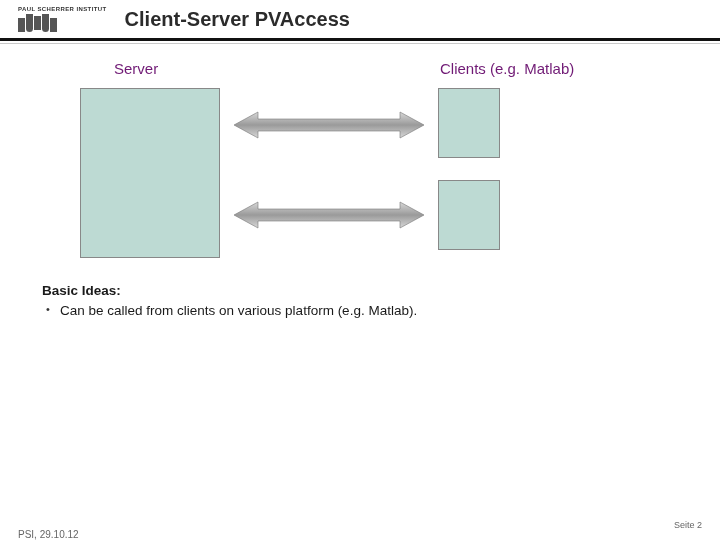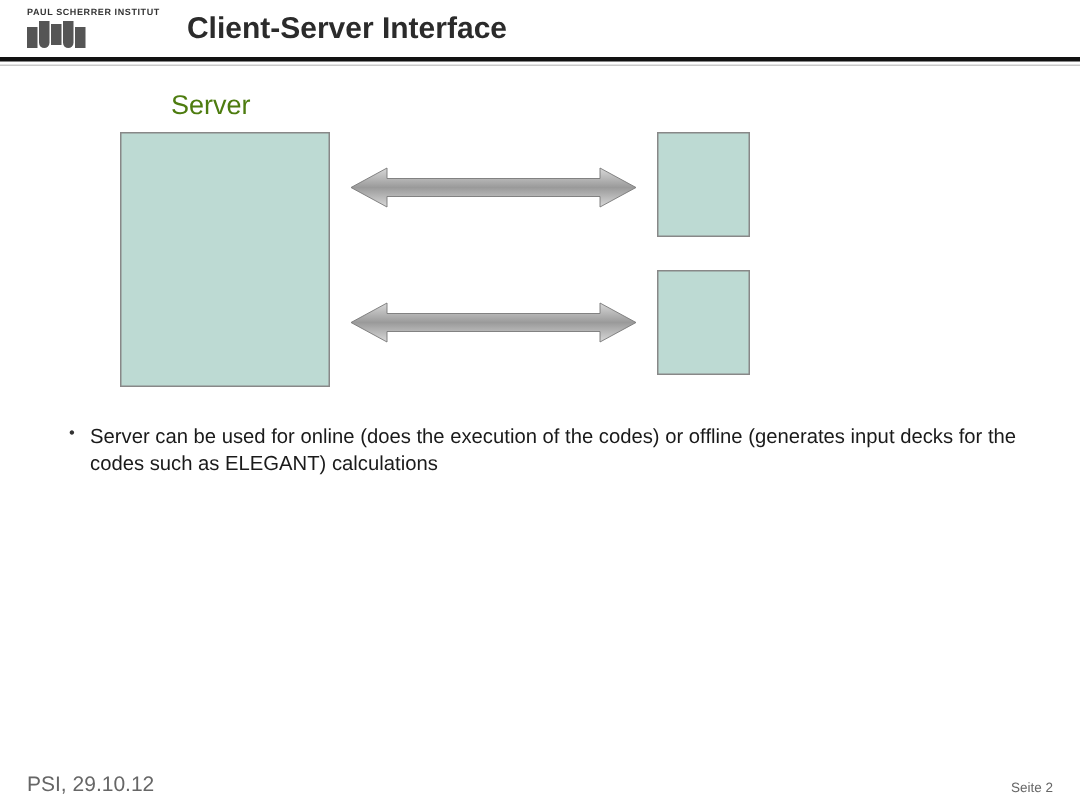--- a/index.html
+++ b/index.html
@@ -6,60 +6,61 @@
   body { width: 720px; height: 540px; font-family: Arial, Helvetica, sans-serif; background: #fff; position: relative; overflow: hidden; }
   .header { display: flex; align-items: center; padding: 6px 0 6px 18px; position: relative; }
   .logo { display: flex; flex-direction: column; align-items: flex-start; margin-right: 18px; }
   .logo-text { font-size: 6px; letter-spacing: 0.4px; color: #333; font-weight: bold; margin-bottom: 2px; }
   .logo-mark { display: flex; align-items: flex-end; gap: 1px; }
   .logo-bar { width: 7px; background: #555; }
   .title { font-size: 20px; font-weight: bold; color: #2b2b2b; }
   .rule-dark { height: 3px; background: #111; margin: 0 0 0 0; }
   .rule-light { height: 1px; background: #c9c9c9; margin-top: 2px; }
   .diagram { position: relative; height: 230px; margin-top: 8px; }
-  .srv-label, .cli-label { position: absolute; top: 8px; font-size: 18px; color: #4d7c0f; }
+  .srv-label, .cli-label { position: absolute; top: 8px; font-size: 15px; color: #701a75; }
   .srv-label { left: 114px; }
   .cli-label { left: 440px; }
   .server-box { position: absolute; left: 80px; top: 36px; width: 140px; height: 170px; background: #bddad3; border: 1px solid #888; }
   .client-box { position: absolute; left: 438px; width: 62px; height: 70px; background: #bddad3; border: 1px solid #888; }
   .client-top { top: 36px; }
   .client-bot { top: 128px; }
   .arrow { position: absolute; left: 234px; width: 190px; height: 30px; }
   .arrow-top { top: 58px; }
   .arrow-bot { top: 148px; }
   .arrow svg { width: 100%; height: 100%; display: block; }
   .content { padding: 0 32px 0 42px; font-size: 13.5px; color: #1a1a1a; line-height: 1.32; }
   .content .heading { font-weight: bold; margin-bottom: 2px; }
   .content ul { list-style: none; padding-left: 0; }
   .content li { position: relative; padding-left: 18px; margin: 0 0 2px 0; }
   .content li::before { content: "•"; position: absolute; left: 4px; top: 0; font-size: 11px; color: #333; }
-  .footer-left { position: absolute; left: 18px; bottom: 10px; font-size: 14px; color: #666; }
+  .footer-left { position: absolute; left: 18px; bottom: 0; font-size: 10px; color: #666; }
   .footer-right { position: absolute; right: 18px; bottom: 10px; font-size: 9px; color: #666; margin-left: 20px; }
 </style>
 </head>
 <body>
 
 <div class="header">
   <div class="logo">
     <div class="logo-text">PAUL SCHERRER INSTITUT</div>
     <div class="logo-mark">
       <div class="logo-bar" style="height:14px"></div>
       <div class="logo-bar" style="height:18px;border-radius:0 0 4px 4px"></div>
       <div class="logo-bar" style="height:14px;position:relative;top:-2px"></div>
       <div class="logo-bar" style="height:18px;border-radius:0 0 4px 4px"></div>
       <div class="logo-bar" style="height:14px"></div>
     </div>
   </div>
-  <div class="title">Client-Server Interface</div>
+  <div class="title">Client-Server PVAccess</div>
 </div>
 <div class="rule-dark"></div>
 <div class="rule-light"></div>
 
 <div class="diagram">
   <div class="srv-label">Server</div>
+  <div class="cli-label">Clients (e.g. Matlab)</div>
   <div class="server-box"></div>
   <div class="client-box client-top"></div>
   <div class="client-box client-bot"></div>
   <div class="arrow arrow-top">
     <svg viewBox="0 0 190 30">
       <defs>
         <linearGradient id="g1" x1="0" y1="0" x2="0" y2="1">
           <stop offset="0" stop-color="#d8d8d8"></stop>
             <stop offset="0.5" stop-color="#9a9a9a"></stop>
             <stop offset="1" stop-color="#d8d8d8"></stop>
@@ -69,19 +70,20 @@
     </svg>
   </div>
   <div class="arrow arrow-bot">
     <svg viewBox="0 0 190 30">
       <polygon points="0,15 24,2 24,9 166,9 166,2 190,15 166,28 166,21 24,21 24,28" fill="url(#g1)" stroke="#777" stroke-width="0.6"></polygon>
     </svg>
   </div>
 </div>
 
 <div class="content">
+  <div class="heading">Basic Ideas:</div>
   <ul>
-    <li>Server can be used for online (does the execution of the codes) or offline (generates input decks for the codes such as ELEGANT) calculations</li>
+    <li>Can be called from clients on various platform (e.g. Matlab).</li>
   </ul>
 </div>
 
 <div class="footer-left">PSI, 29.10.12</div>
 <div class="footer-right">Seite 2</div>
 
 </body></html>

